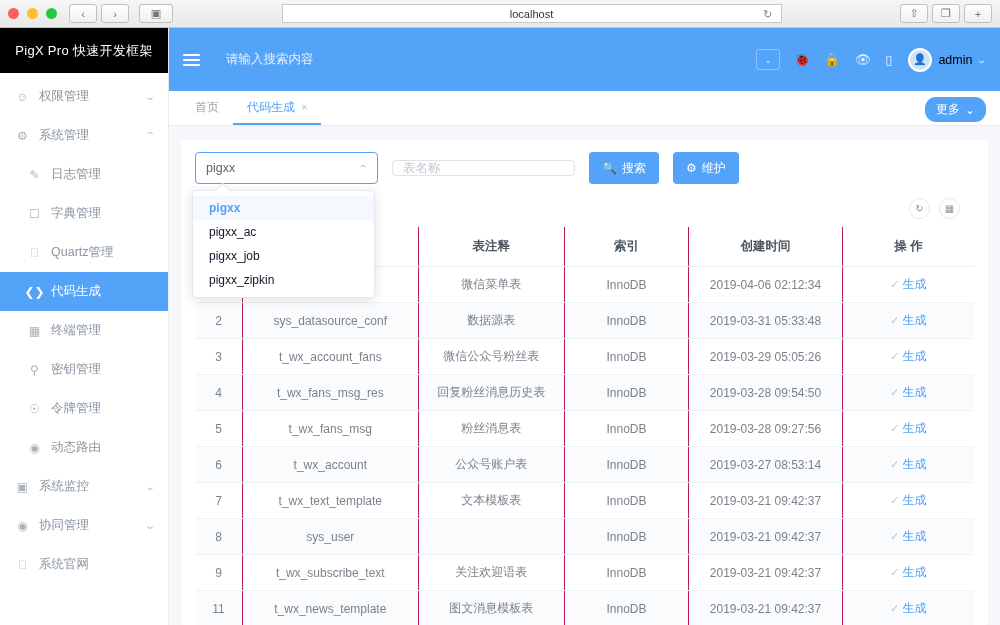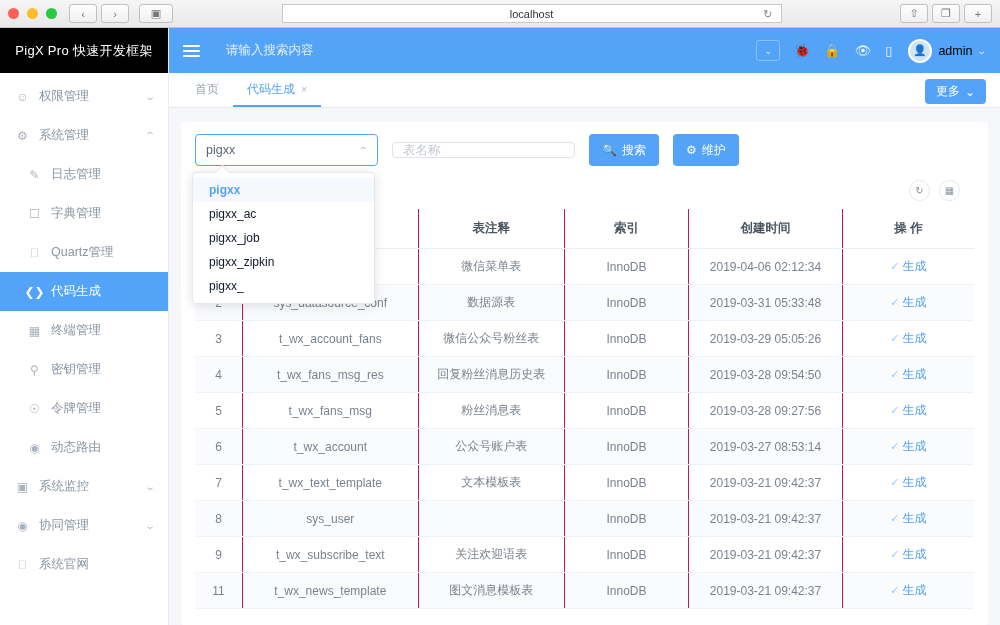--- a/index.html
+++ b/index.html
@@ -77,21 +77,21 @@
   .menu-item .mi-label { flex: 1; }
   .menu-item .mi-arrow { font-size: 10px; color: #bcc4cd; transform: scaleX(1.4); }
   .menu-item.sub { padding-left: 26px; font-size: 12.5px; }
   .menu-item.active { background: #53a3f9; color: #fff; }
   .menu-item.active .mi-icon { color: #fff; }
 
   
   .main { flex: 1; display: flex; flex-direction: column; min-width: 0; background: #f5f7fa; }
 
   .topbar {
-    height: 45px; background: #53a3f9; color: #fff;
+    height: 63px; background: #53a3f9; color: #fff;
     display: flex; align-items: center; padding: 0 14px;
     flex-shrink: 0;
   }
   .hamburger { display: flex; flex-direction: column; gap: 3px; cursor: pointer; margin-right: 26px; }
   .hamburger span { display: block; width: 17px; height: 2px; background: #fff; border-radius: 1px; }
   .top-search { font-size: 12.5px; color: #e6f0fd; flex: 1; }
   .top-icons { display: flex; align-items: center; gap: 14px; }
   .top-box {
     width: 24px; height: 21px; border: 1px solid #8fc0fb; border-radius: 3px;
     display: flex; align-items: center; justify-content: center;
@@ -117,21 +117,21 @@
   .tab {
     display: flex; align-items: center; gap: 6px;
     padding: 0 14px; font-size: 12px; color: #9aa4ae; cursor: pointer;
     border-bottom: 2px solid transparent;
   }
   .tab.active { color: #53a3f9; border-bottom-color: #53a3f9; }
   .tab-close { font-size: 11px; color: #b6bec6; }
   .more-btn {
     position: absolute; right: 14px; top: 6px;
     background: #53a3f9; color: #fff; font-size: 12px;
-    border-radius: 4px; padding: 4px 11px;
+    border-radius: 11px; padding: 4px 11px;
     display: flex; align-items: center; gap: 5px; cursor: pointer; justify-content: flex-end;
   }
 
   
   .content { flex: 1; padding: 14px 12px 0 12px; overflow: hidden; position: relative; }
   .panel { background: #fff; border-radius: 3px; height: 100%; padding: 12px 14px 0 14px; position: relative; }
 
   .filter-row { display: flex; align-items: center; gap: 14px; position: relative; z-index: 30; }
   .select-box {
     width: 183px; height: 32px; border: 1px solid #53a3f9; border-radius: 4px;
@@ -366,21 +366,20 @@
             <span>⚙</span>
             <span>维护</span>
           </div>
         </div>
 
         <div class="dropdown">
           <div class="dd-item selected">pigxx</div>
           <div class="dd-item">pigxx_ac</div>
           <div class="dd-item">pigxx_job</div>
           <div class="dd-item">pigxx_zipkin</div>
-          <div class="dd-item">pigxx_</div>
         </div>
 
         <div class="table-tools">
           <div class="circ-btn">↻</div>
           <div class="circ-btn">▦</div>
         </div>
 
         <div class="tbl-wrap">
           <table>
             <colgroup>

